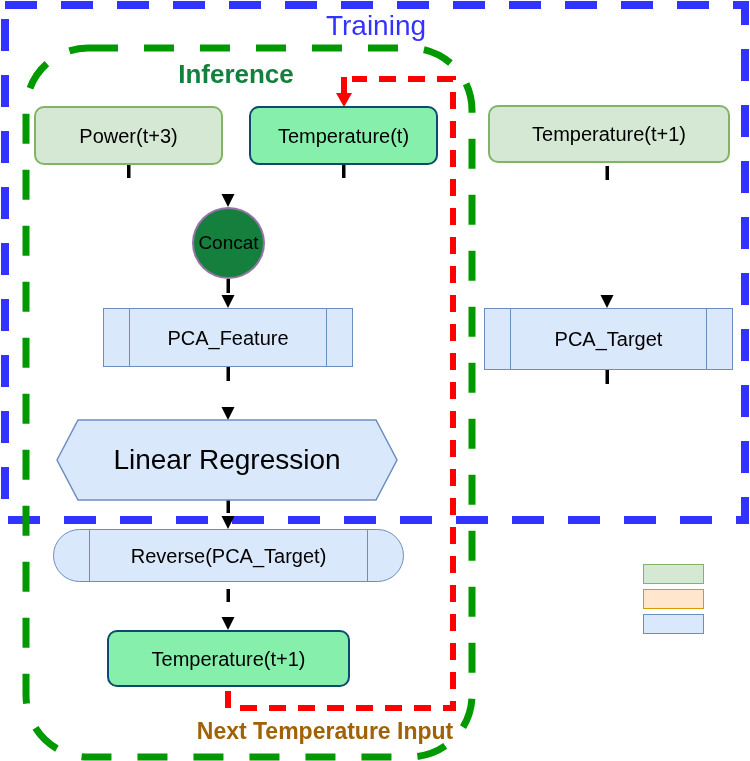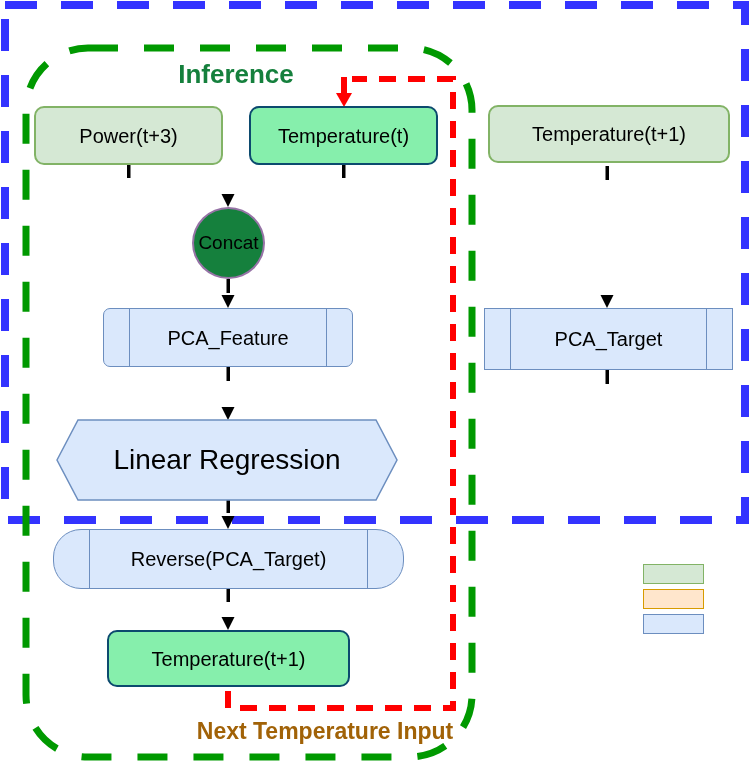--- a/index.html
+++ b/index.html
@@ -56,54 +56,55 @@
     <polygon points="221.5,194 234.5,194 228,207" fill="#000"></polygon>
     <polygon points="221.5,295 234.5,295 228,308" fill="#000"></polygon>
     <polygon points="221.5,407 234.5,407 228,420" fill="#000"></polygon>
     <polygon points="221.5,516 234.5,516 228,529" fill="#000"></polygon>
     <polygon points="221.5,617 234.5,617 228,630" fill="#000"></polygon>
     <polygon points="600.5,295 613.5,295 607,308" fill="#000"></polygon>
 
     <polygon points="57,460 78,420 376,420 397,460 376,500 78,500" fill="#dae8fc" stroke="#6c8ebf" stroke-width="1.5"></polygon>
   </svg>
 
+  <div class="region-label training-label" style="left:276px;top:10px;width:200px;">Training</div>
   <div class="region-label inference-label" style="left:136px;top:59px;width:200px;">Inference</div>
   <div class="region-label nexttemp-label" style="left:175px;top:718px;width:300px;">Next Temperature Input</div>
 
   <div class="node rounded green-box" style="left:34px;top:106px;width:189px;height:59px;">
     <span>Power(t+3)</span>
   </div>
 
   <div class="node rounded orange-box" style="left:249px;top:106px;width:189px;height:59px;">
     <span>Temperature(t)</span>
   </div>
 
   <div class="node rounded green-box" style="left:488px;top:105px;width:242px;height:58px;">
     <span>Temperature(t+1)</span>
   </div>
 
   <div class="node purple-circle" style="left:192px;top:207px;width:73px;height:72px;">
     <span>Concat</span>
   </div>
 
-  <div class="node blue-box" style="left:103px;top:308px;width:250px;height:59px;border-radius:7px;">
+  <div class="node blue-box" style="left:103px;top:308px;width:250px;height:59px;">
     <i class="vline" style="left:25px;"></i>
     <i class="vline" style="right:25px;"></i>
     <span>PCA_Feature</span>
   </div>
 
   <div class="node blue-box" style="left:484px;top:308px;width:249px;height:62px;">
     <i class="vline" style="left:25px;"></i>
     <i class="vline" style="right:25px;"></i>
     <span>PCA_Target</span>
   </div>
 
   <div class="hex-label" style="left:57px;top:420px;width:340px;height:80px;">Linear Regression</div>
 
-  <div class="node blue-box" style="left:53px;top:529px;width:351px;height:60px;border-radius:28px;">
+  <div class="node blue-box" style="left:53px;top:529px;width:351px;height:53px;border-radius:28px;">
     <i class="vline" style="left:35px;"></i>
     <i class="vline" style="right:35px;"></i>
     <span>Reverse(PCA_Target)</span>
   </div>
 
   <div class="node rounded orange-box" style="left:107px;top:630px;width:243px;height:57px;">
     <span>Temperature(t+1)</span>
   </div>
 
   <div class="legend-swatch sw-green" style="left:643px;top:564px;"></div>

